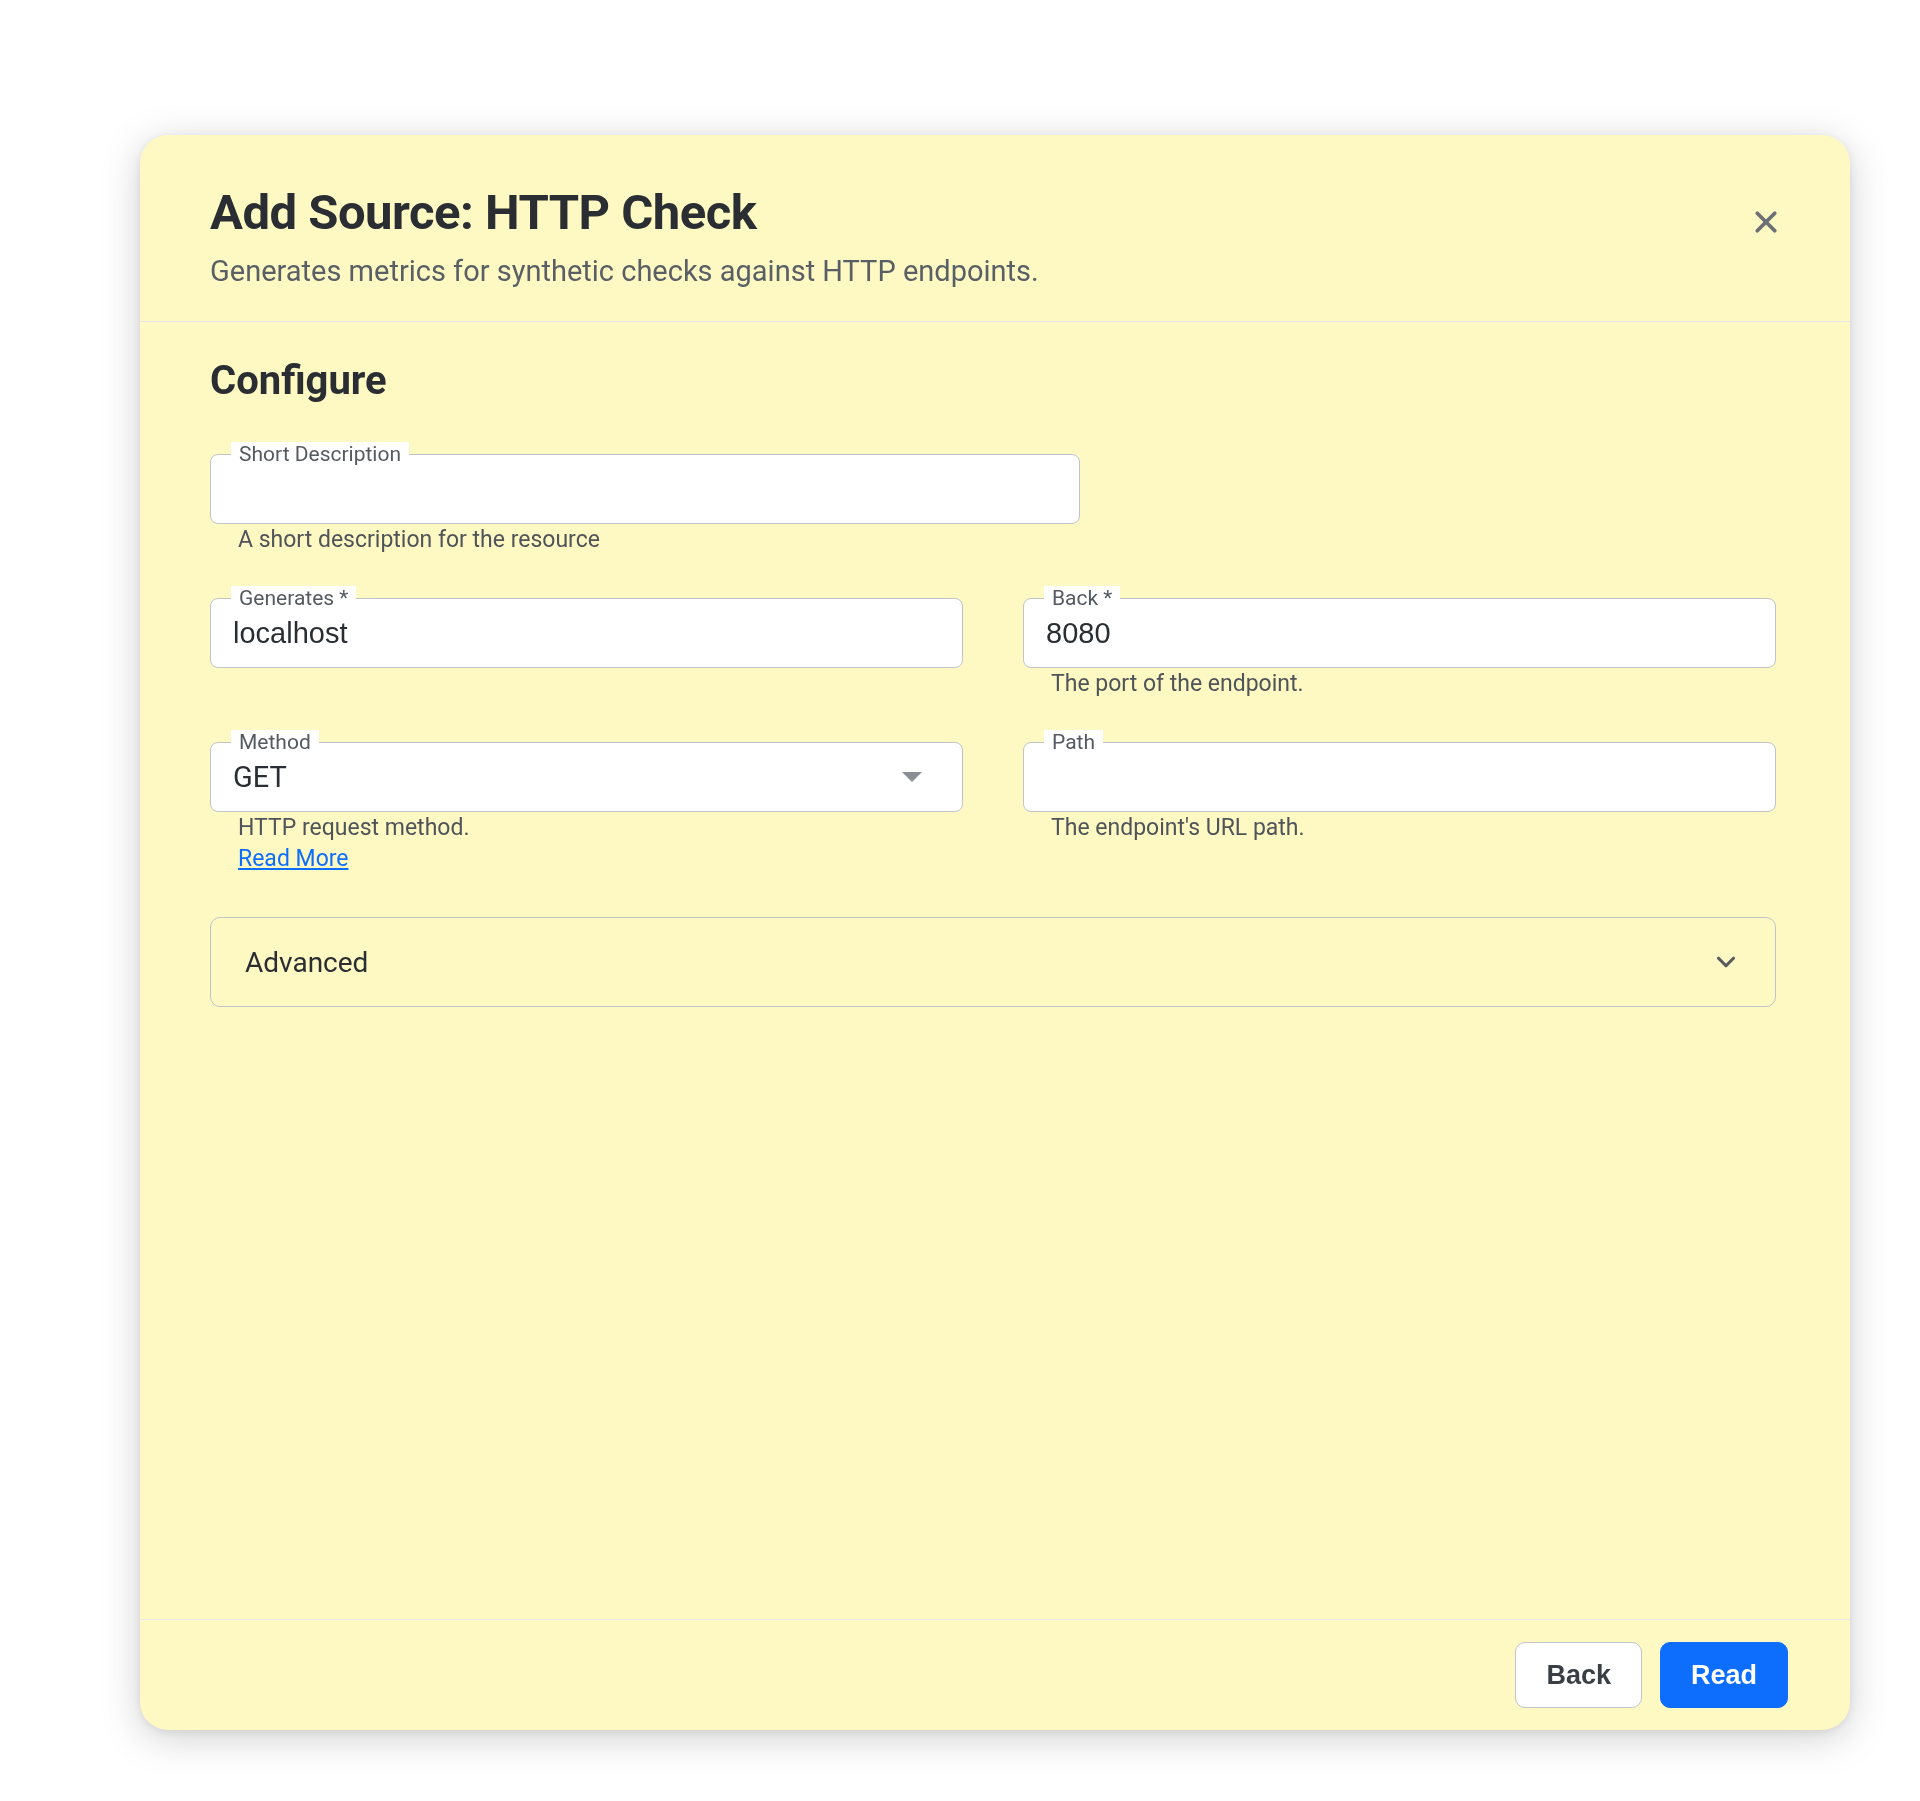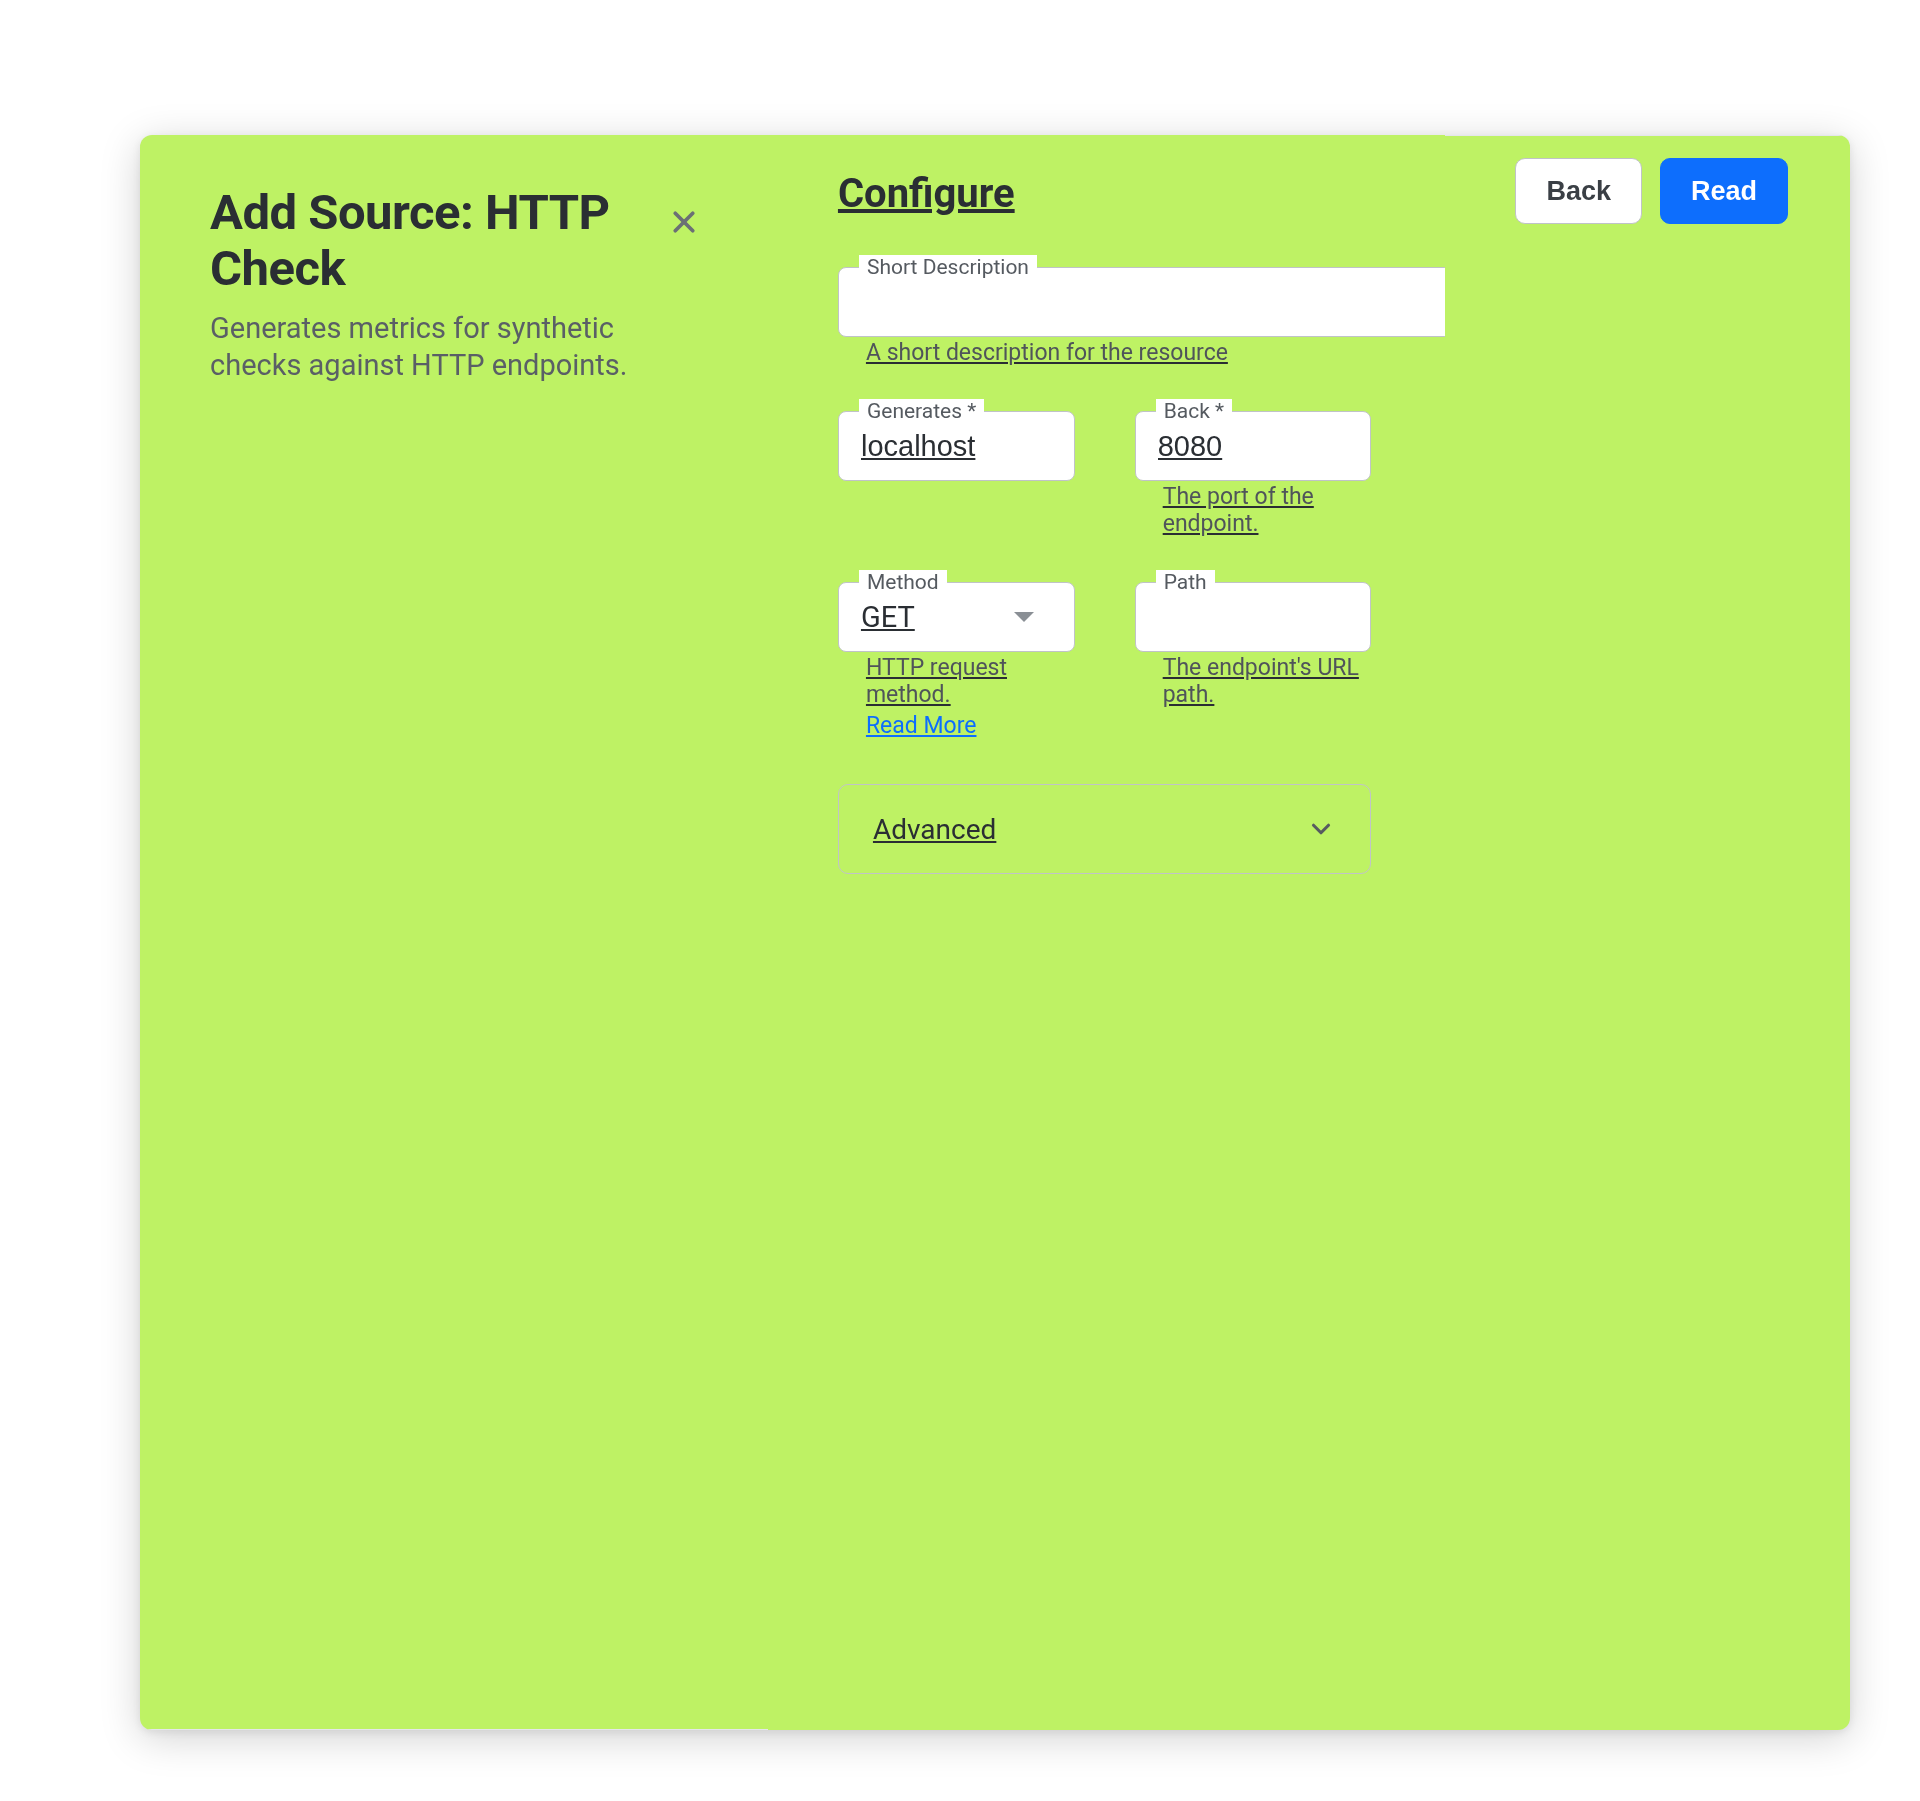--- a/index.html
+++ b/index.html
@@ -15,25 +15,25 @@
     height: 1801px;
     position: relative;
     background: #ffffff;
   }
   .dialog {
     position: absolute;
     left: 140px;
     top: 135px;
     width: 1710px;
     height: 1595px;
-    background: #bef264;
-    border-radius: 12px;
+    background: #fef9c3;
+    border-radius: 28px;
     box-shadow: 0 8px 40px rgba(0,0,0,0.18), 0 2px 8px rgba(0,0,0,0.08);
     display: flex;
-    flex-direction: row;
+    flex-direction: column;
     overflow: hidden;
   }
   .dialog-header {
     padding: 50px 70px 30px 70px;
     border-bottom: 1px solid #e5e7ea;
     position: relative;
   }
   .dialog-title {
     font-size: 49px;
     font-weight: 700;
@@ -61,21 +61,20 @@
     background: transparent;
     border: none;
   }
   .close-btn svg { width: 30px; height: 30px; }
 
   .dialog-body {
     flex: 1 1 auto;
     overflow-y: auto;
     padding: 35px 74px 20px 70px;
     position: relative;
-    text-decoration: underline;
   }
   .dialog-body::-webkit-scrollbar { width: 14px; }
   .dialog-body::-webkit-scrollbar-thumb { background: #c8cbce; border-radius: 7px; }
 
   .section-title {
     font-size: 40px;
     font-weight: 700;
     color: #2a2e33;
     margin-bottom: 50px;
   }

